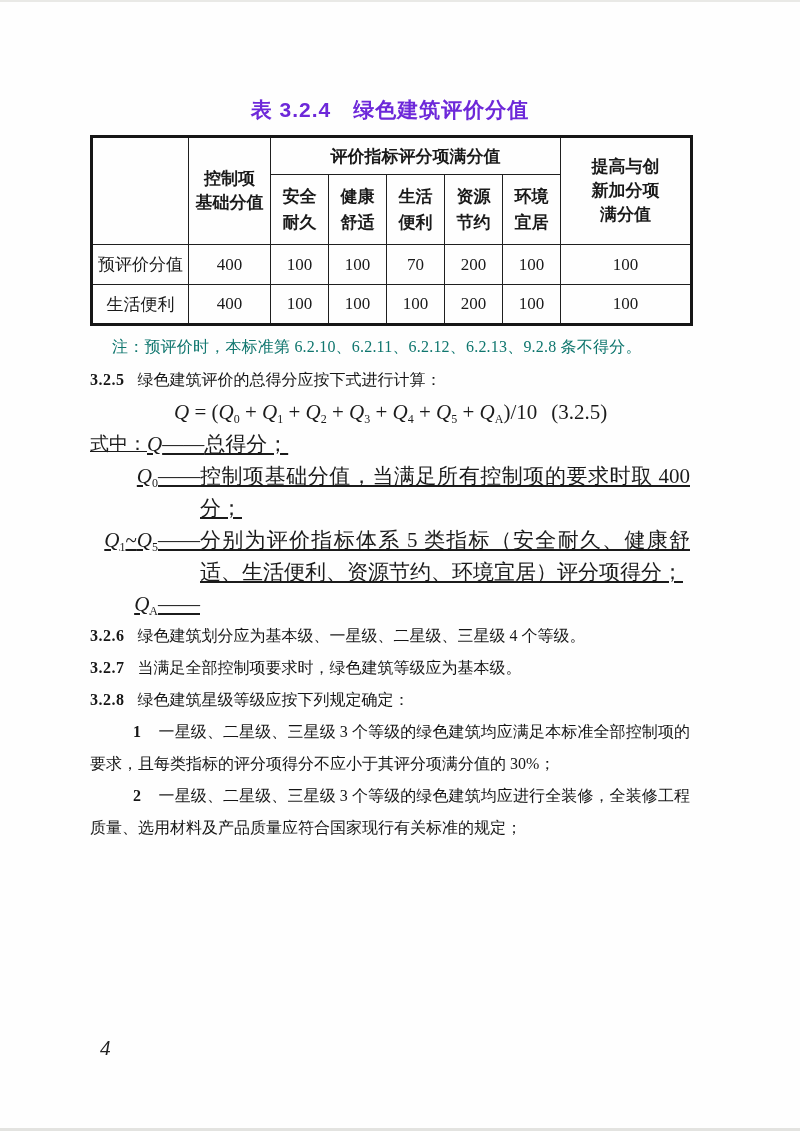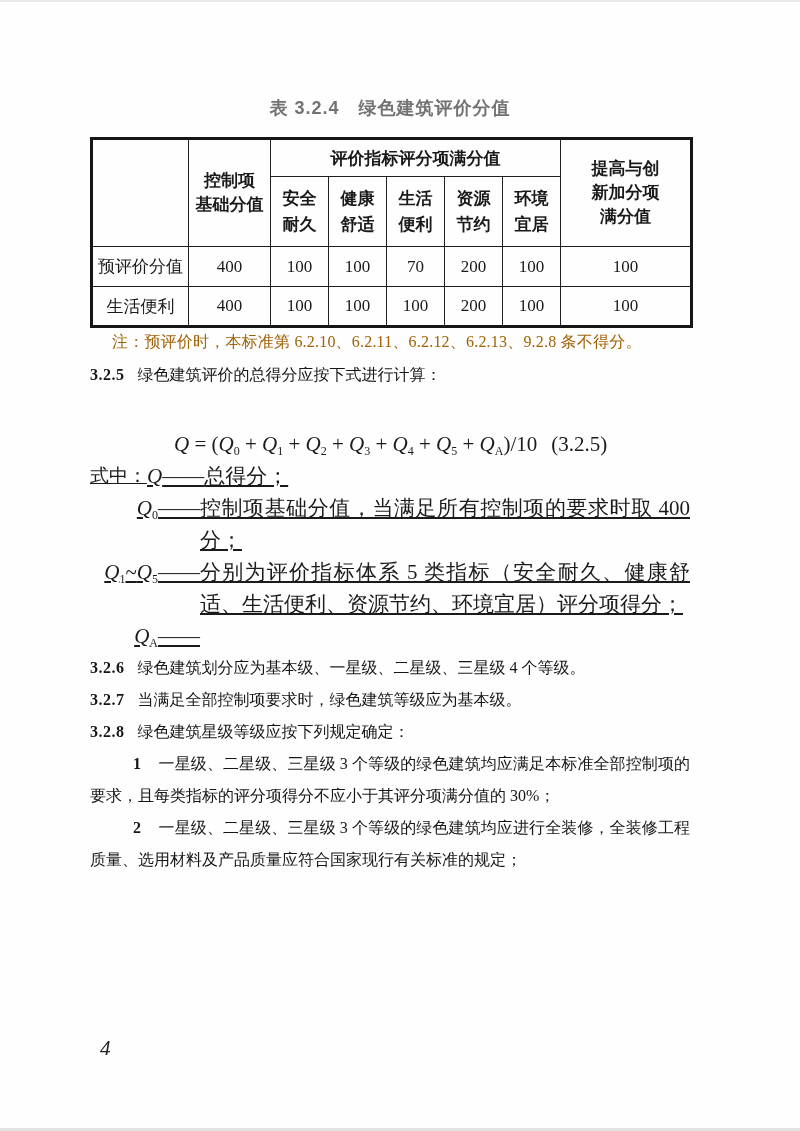--- a/index.html
+++ b/index.html
@@ -7,46 +7,46 @@
   .page {
     position:relative; width:800px; height:1131px; background:#fefefe;
     font-family:"Liberation Serif","DejaVu Serif",serif; color:#1b1b1b;
     overflow:hidden;
   }
   .scan-edge-top { position:absolute; top:0; left:0; right:0; height:2px; background:#e9e9e6; }
   .scan-edge-bottom { position:absolute; bottom:0; left:0; right:0; height:3px; background:#e3e3e0; }
   .content { position:absolute; left:90px; top:96px; width:600px; }
 
   .table-title {
-    text-align:center; font-weight:bold; font-size:18px; letter-spacing:1px;
+    text-align:center; font-weight:bold; font-size:21px; letter-spacing:1px;
     font-family:"Liberation Sans","DejaVu Sans",sans-serif;
-    margin-bottom:17px; color:#737373;
+    margin-bottom:11px; color:#6d28d9;
   }
   table.score { width:600px; border-collapse:collapse; table-layout:fixed; }
   table.score td {
     border:1px solid #1f1f1f; text-align:center; vertical-align:middle;
     font-size:17px; color:#1a1a1a; padding:0;
   }
   table.score { border:3px solid #161616; }
   td.th { font-family:"Liberation Sans","DejaVu Sans",sans-serif; font-weight:bold; }
   tr.group-row td { height:38px; }
   tr.sub-row td { height:70px; line-height:26px; }
   td.hdr-multiline { line-height:24px; }
   tr.data-row td { height:40px; }
   td.row-label { font-size:17px; }
 
-  .note { font-size:16px; margin-top:4px; padding-left:22px; color:#a16207; letter-spacing:0.2px; }
+  .note { font-size:16px; margin-top:11px; padding-left:22px; color:#0f766e; letter-spacing:0.2px; }
 
   .para { font-size:16px; line-height:32px; text-align:justify; color:#161616; }
   .para .cnum { font-weight:bold; margin-right:13px; letter-spacing:0.5px; }
   .para.item { text-indent:43px; }
   .para.item .cnum { margin-right:17px; }
   .mt { margin-top:6px; }
 
-  .formula { font-size:21px; line-height:32px; padding-left:84px; white-space:nowrap;margin-top:37px; }
+  .formula { font-size:21px; line-height:32px; padding-left:84px; white-space:nowrap; }
   .formula .eqno { margin-left:14px; }
   .it { font-style:italic; }
   sub { font-size:12px; vertical-align:-4px; line-height:0; }
 
   .defs { }
   .def-row { display:flex; font-size:21px; line-height:32px;text-decoration:underline; }
   .def-col1 { flex:0 0 110px; display:flex; justify-content:flex-end; white-space:nowrap; }
   .def-lead { margin-right:auto; font-size:19px; }
   .def-term { }
   .def-desc { flex:1; text-align:justify; }

